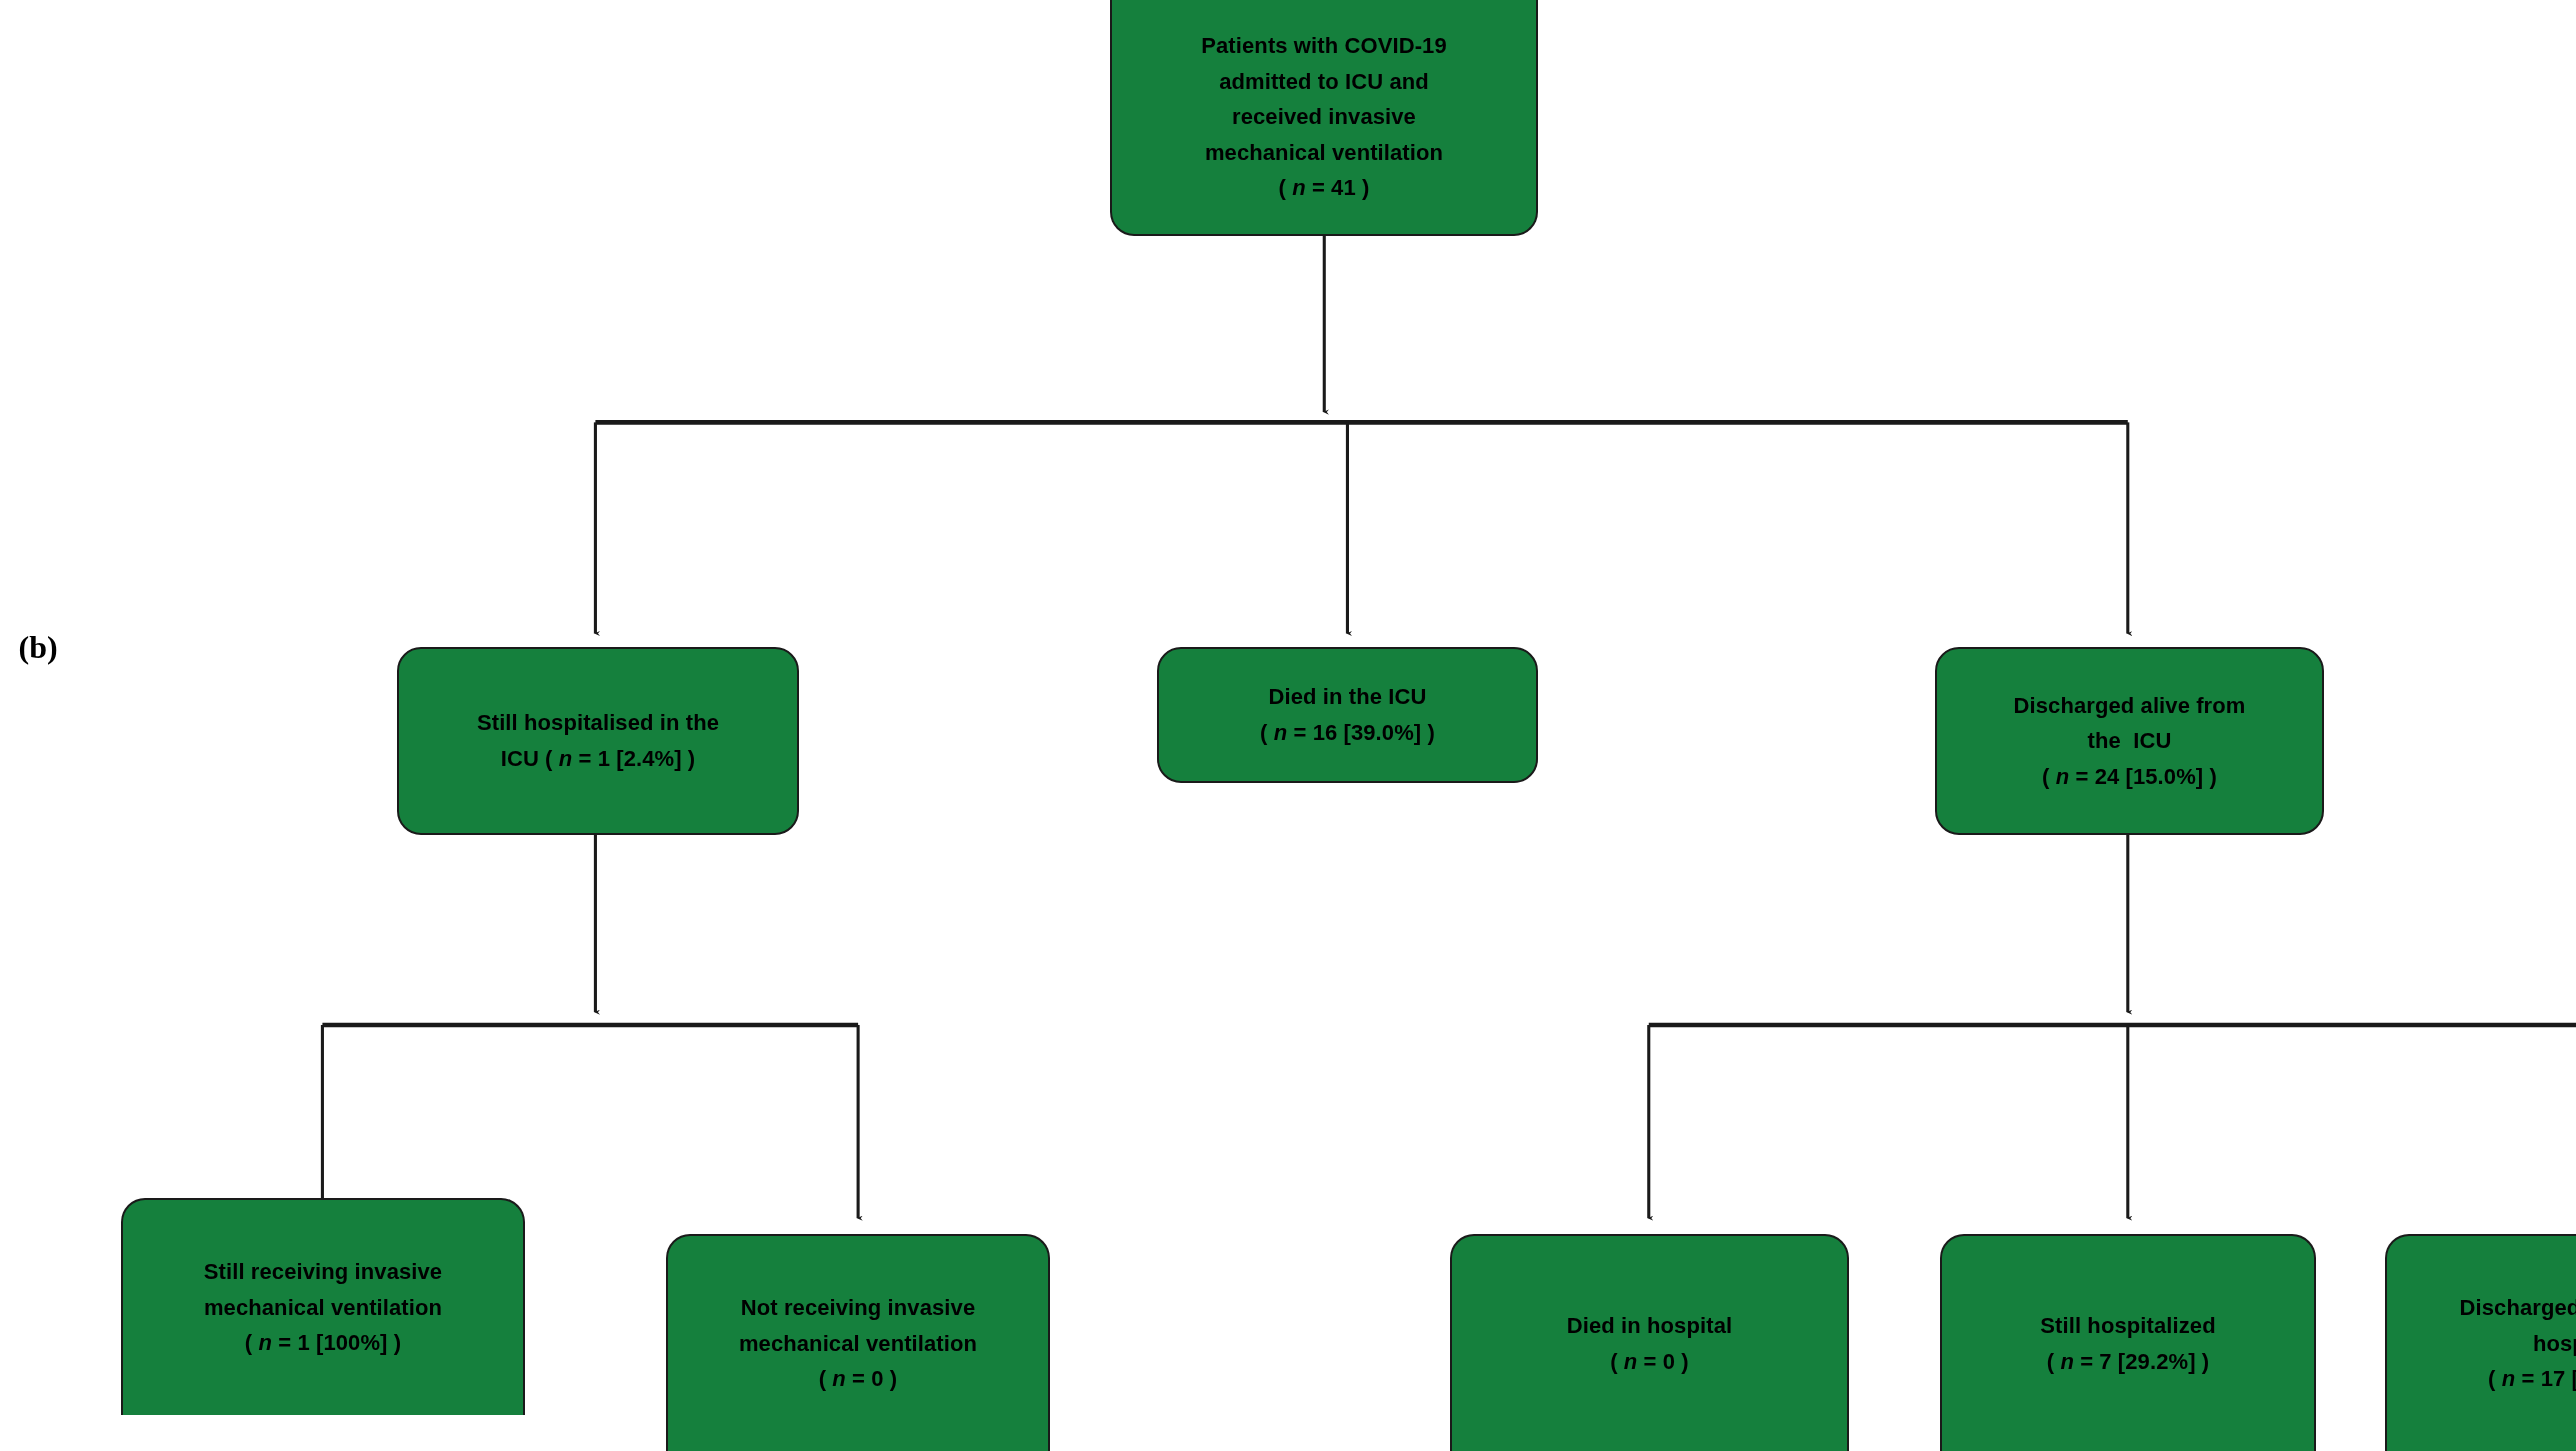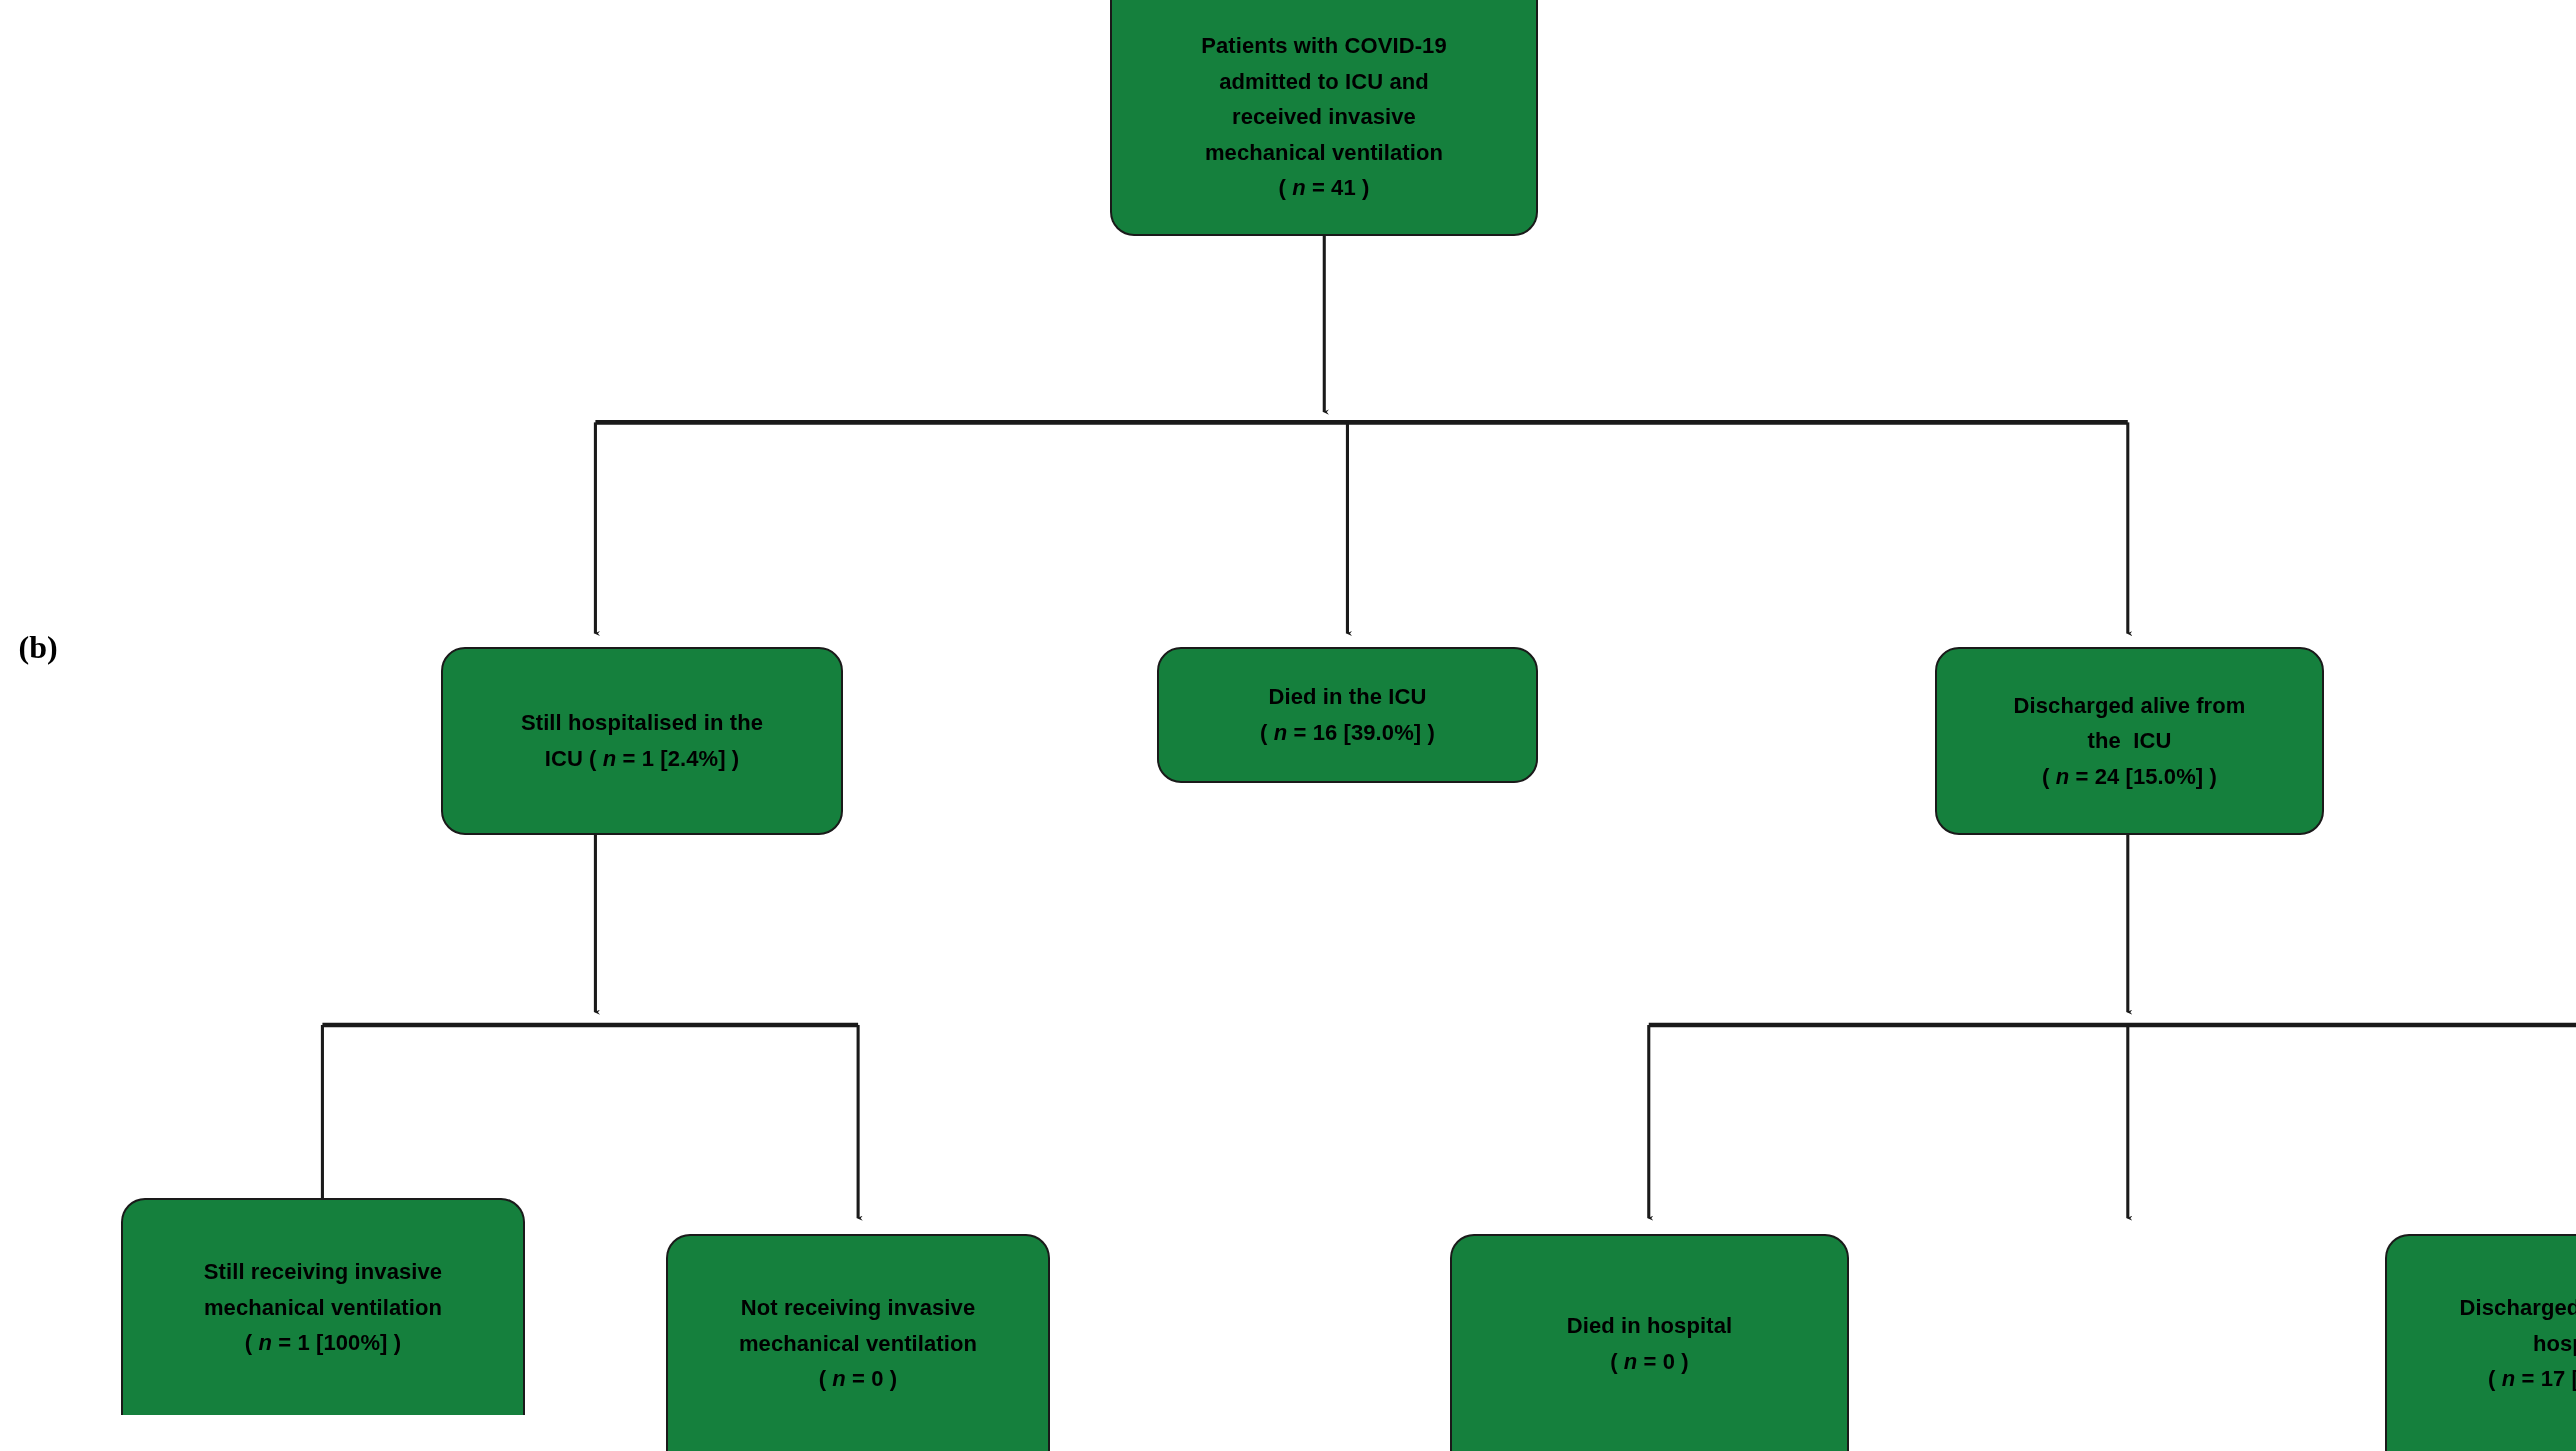--- a/index.html
+++ b/index.html
@@ -77,21 +77,21 @@
   <div class="panel-label" style="left:18.5px; top:629px;">(b)</div>
 
   <div class="node" style="left:1110px; top:0px; width:428px; height:236px; border-top:none; border-radius:0 0 24px 24px;">
     <span class="ln">Patients with COVID-19</span>
     <span class="ln">admitted to ICU and</span>
     <span class="ln">received invasive</span>
     <span class="ln">mechanical ventilation</span>
     <span class="ln"><span>( </span><em>n</em><span> = 41 )</span></span>
   </div>
 
-  <div class="node" style="left:397px; top:647px; width:402px; height:188px;margin-left:44px;">
+  <div class="node" style="left:397px; top:647px; width:402px; height:188px;">
     <span class="ln">Still hospitalised in the</span>
     <span class="ln"><span>ICU ( </span><em>n</em><span> = 1 [2.4%] )</span></span>
   </div>
 
   <div class="node" style="left:1157px; top:647px; width:381px; height:136px;">
     <span class="ln">Died in the ICU</span>
     <span class="ln"><span>( </span><em>n</em><span> = 16 [39.0%] )</span></span>
   </div>
 
   <div class="node" style="left:1935px; top:647px; width:389px; height:188px;">
@@ -110,20 +110,24 @@
     <span class="ln">Not receiving invasive</span>
     <span class="ln">mechanical ventilation</span>
     <span class="ln"><span>( </span><em>n</em><span> = 0 )</span></span>
   </div>
 
   <div class="node" style="left:1450px; top:1234px; width:399px; height:217px; border-bottom:none; border-radius:24px 24px 0 0;">
     <span class="ln">Died in hospital</span>
     <span class="ln"><span>( </span><em>n</em><span> = 0 )</span></span>
   </div>
 
+  <div class="node" style="left:1940px; top:1234px; width:376px; height:217px; border-bottom:none; border-radius:24px 24px 0 0;">
+    <span class="ln">Still hospitalized</span>
+    <span class="ln"><span>( </span><em>n</em><span> = 7 [29.2%] )</span></span>
+  </div>
 
   <div class="node" style="left:2385px; top:1234px; width:381px; height:217px; border-bottom:none; border-radius:24px 24px 0 0;">
     <span class="ln">Discharged alive from</span>
     <span class="ln">hospital</span>
     <span class="ln"><span>( </span><em>n</em><span> = 17 [70.8%] )</span></span>
   </div>
 
 </div>
 
 

